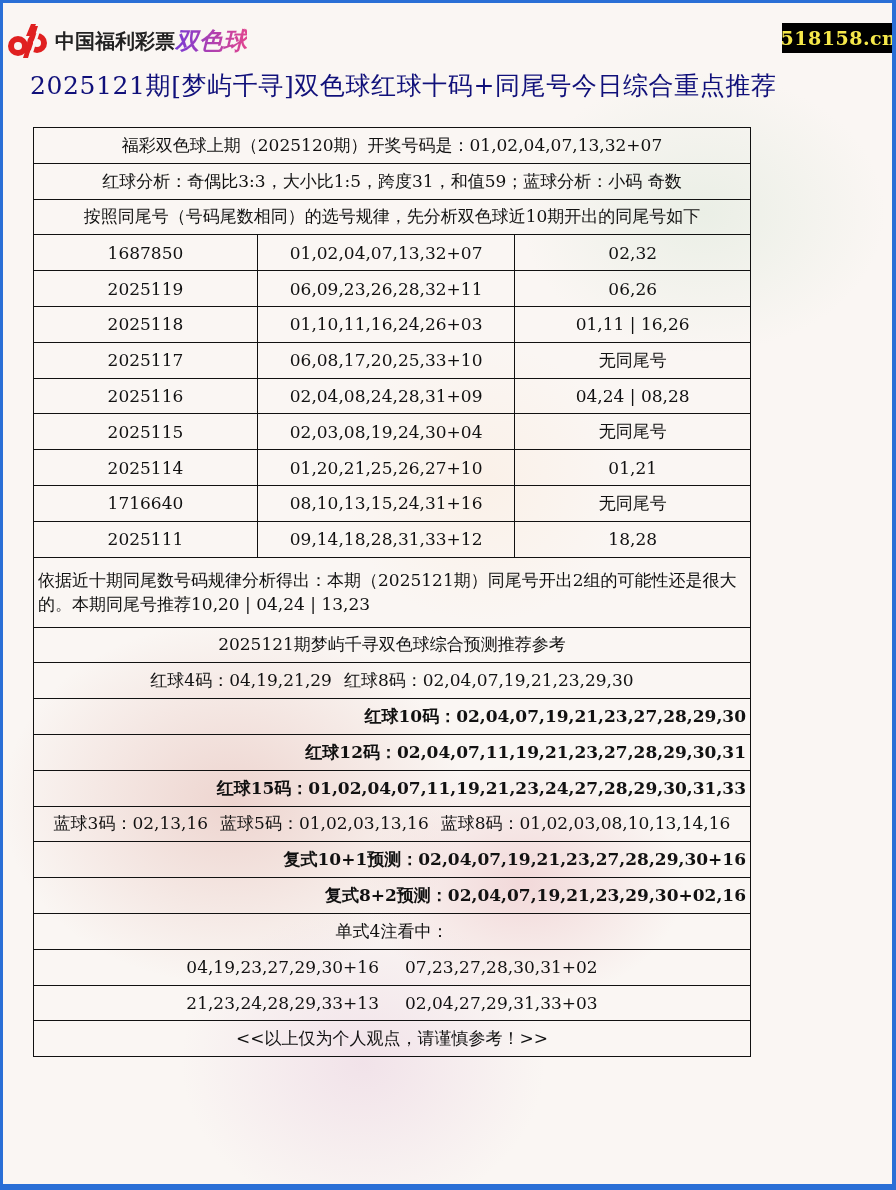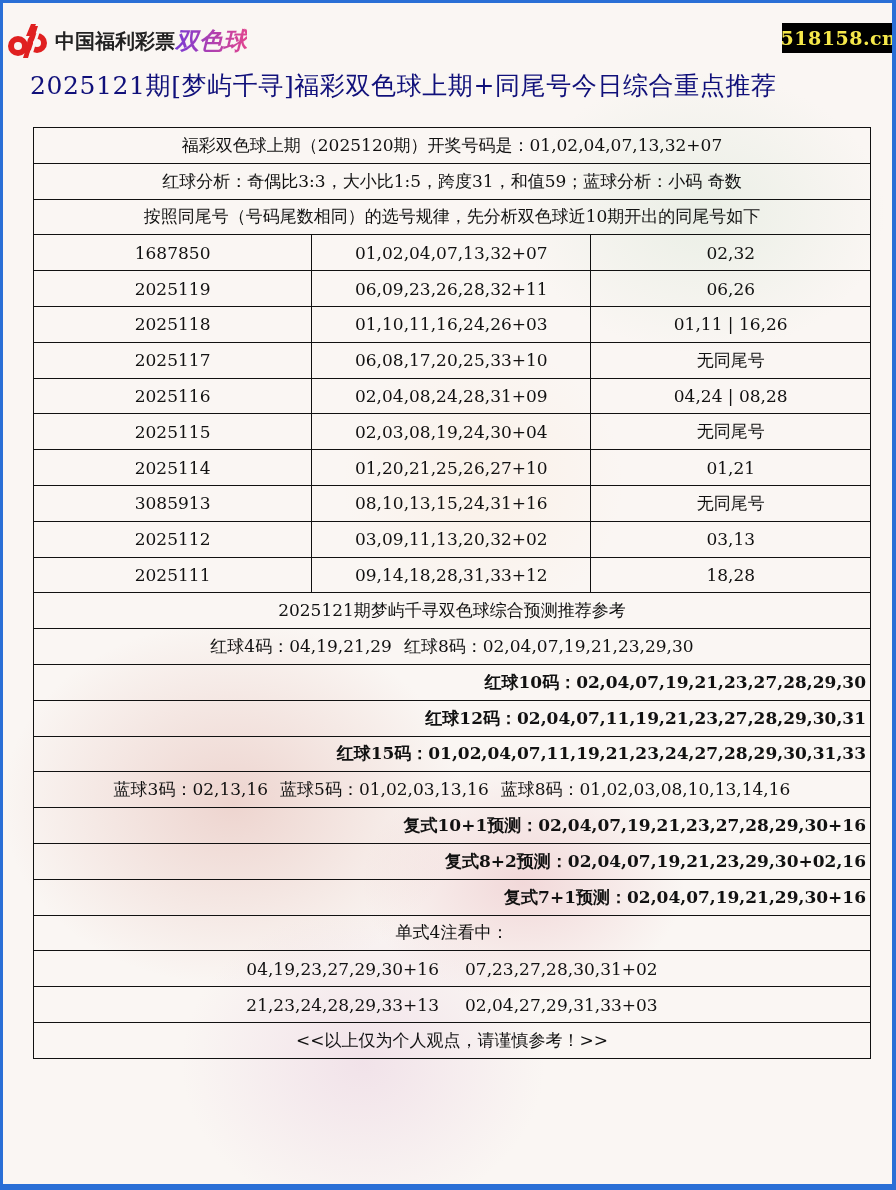--- a/index.html
+++ b/index.html
@@ -49,21 +49,21 @@
       letter-spacing: 0.5px;
       margin-left: 16px;
     }
     .page-title {
       position: absolute; left: 27px; top: 66px; width: 850px;
       font-family: "DejaVu Serif", "Liberation Serif", serif;
       font-size: 25px; color: #10107a; white-space: nowrap;
       letter-spacing: 0.6px;
     }
     table.main {
-      position: absolute; left: 30px; top: 124px; width: 838px;
+      position: absolute; left: 30px; top: 124px; width: 718px;
       border-collapse: collapse;
       font-size: 17px; color: #111;
     }
     table.main td {
       border: 1.5px solid #111; height: 34.8px; padding: 0 4px;
       text-align: center; white-space: nowrap;
     }
     table.main td.left { text-align: right; padding-left: 4px; font-weight: bold; }
     table.main td.wrap { white-space: normal; text-align: left; line-height: 24px; height: 70px; padding: 0 4px; vertical-align: top; padding-top: 10px; box-sizing: border-box; }
     .gap { display: inline-block; width: 26px; }
@@ -82,21 +82,21 @@
         <circle cx="30" cy="21" r="10" fill="#e02020"></circle>
         <circle cx="30" cy="21" r="4" fill="#faf6f3"></circle>
         <polygon points="16,36 26,4 31,4 21,36" fill="#e02020"></polygon>
         <polygon points="22,34 31,6 34,6 25,34" fill="#faf6f3"></polygon>
         <polygon points="19,14 24,2 29,2 24,14" fill="#e02020"></polygon>
       </svg>
       <span class="logo-text-cn">中国福利彩票</span>
       <span class="logo-text-ssq">双色球</span>
     </div>
     <div class="site-badge">518158.cn</div>
-    <div class="page-title">2025121期[梦屿千寻]福彩双色球上期+同尾号今日综合重点推荐</div>
+    <div class="page-title">2025121期[梦屿千寻]双色球红球十码+同尾号今日综合重点推荐</div>
   </div>
 
   <table class="main">
     <colgroup>
       <col style="width:280px">
       <col style="width:280px">
       <col style="width:281px">
     </colgroup>
     <tbody>
         <tr>
@@ -137,35 +137,33 @@
       <td>2025115</td>
       <td>02,03,08,19,24,30+04</td>
       <td>无同尾号</td>
     </tr>
     <tr>
       <td>2025114</td>
       <td>01,20,21,25,26,27+10</td>
       <td>01,21</td>
     </tr>
     <tr>
-      <td>3085913</td>
+      <td>1716640</td>
       <td>08,10,13,15,24,31+16</td>
       <td>无同尾号</td>
-    </tr>
-    <tr>
-      <td>2025112</td>
-      <td>03,09,11,13,20,32+02</td>
-      <td>03,13</td>
     </tr>
     <tr>
       <td>2025111</td>
       <td>09,14,18,28,31,33+12</td>
       <td>18,28</td>
     </tr>
     <tr>
+      <td colspan="3" class="wrap">依据近十期同尾数号码规律分析得出：本期（2025121期）同尾号开出2组的可能性还是很大的。本期同尾号推荐10,20 | 04,24 | 13,23</td>
+    </tr>
+    <tr>
       <td colspan="3">2025121期梦屿千寻双色球综合预测推荐参考</td>
     </tr>
     <tr>
       <td colspan="3"><span>红球4码：04,19,21,29</span><span class="gap-sm"></span><span>红球8码：02,04,07,19,21,23,29,30</span></td>
     </tr>
     <tr>
       <td colspan="3" class="left">红球10码：02,04,07,19,21,23,27,28,29,30</td>
     </tr>
     <tr>
       <td colspan="3" class="left">红球12码：02,04,07,11,19,21,23,27,28,29,30,31</td>
@@ -174,23 +172,20 @@
       <td colspan="3" class="left">红球15码：01,02,04,07,11,19,21,23,24,27,28,29,30,31,33</td>
     </tr>
     <tr>
       <td colspan="3"><span>蓝球3码：02,13,16</span><span class="gap-sm"></span><span>蓝球5码：01,02,03,13,16</span><span class="gap-sm"></span><span>蓝球8码：01,02,03,08,10,13,14,16</span></td>
     </tr>
     <tr>
       <td colspan="3" class="left">复式10+1预测：02,04,07,19,21,23,27,28,29,30+16</td>
     </tr>
     <tr>
       <td colspan="3" class="left">复式8+2预测：02,04,07,19,21,23,29,30+02,16</td>
-    </tr>
-    <tr>
-      <td colspan="3" class="left">复式7+1预测：02,04,07,19,21,29,30+16</td>
     </tr>
     <tr>
       <td colspan="3">单式4注看中：</td>
     </tr>
     <tr>
       <td colspan="3"><span>04,19,23,27,29,30+16</span><span class="gap"></span><span>07,23,27,28,30,31+02</span></td>
     </tr>
     <tr>
       <td colspan="3"><span>21,23,24,28,29,33+13</span><span class="gap"></span><span>02,04,27,29,31,33+03</span></td>
     </tr>

